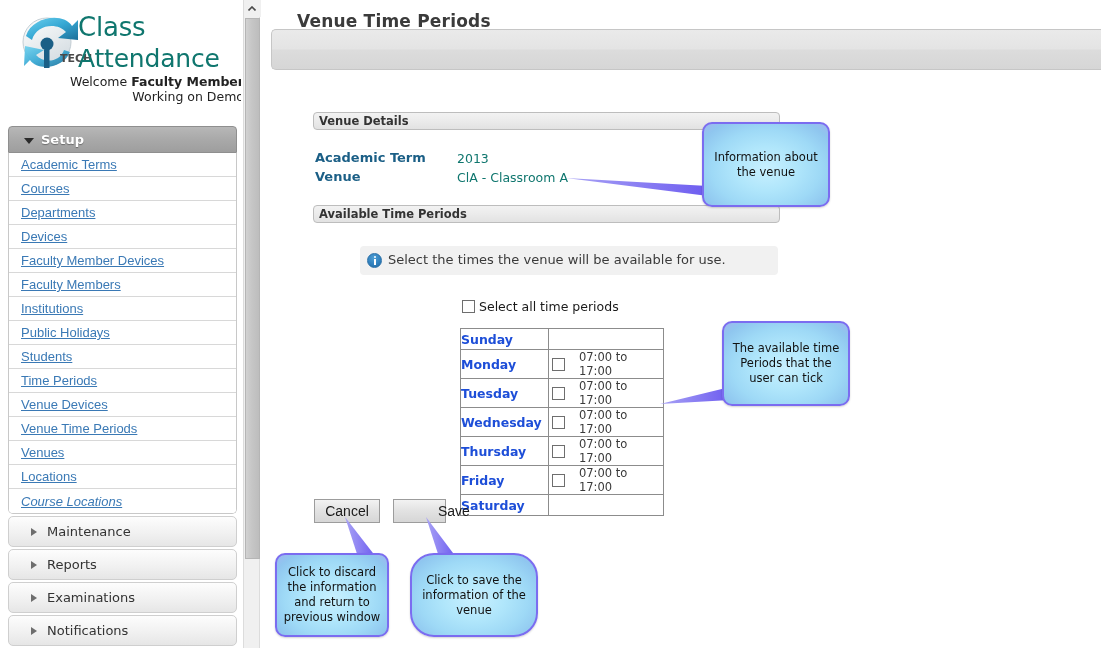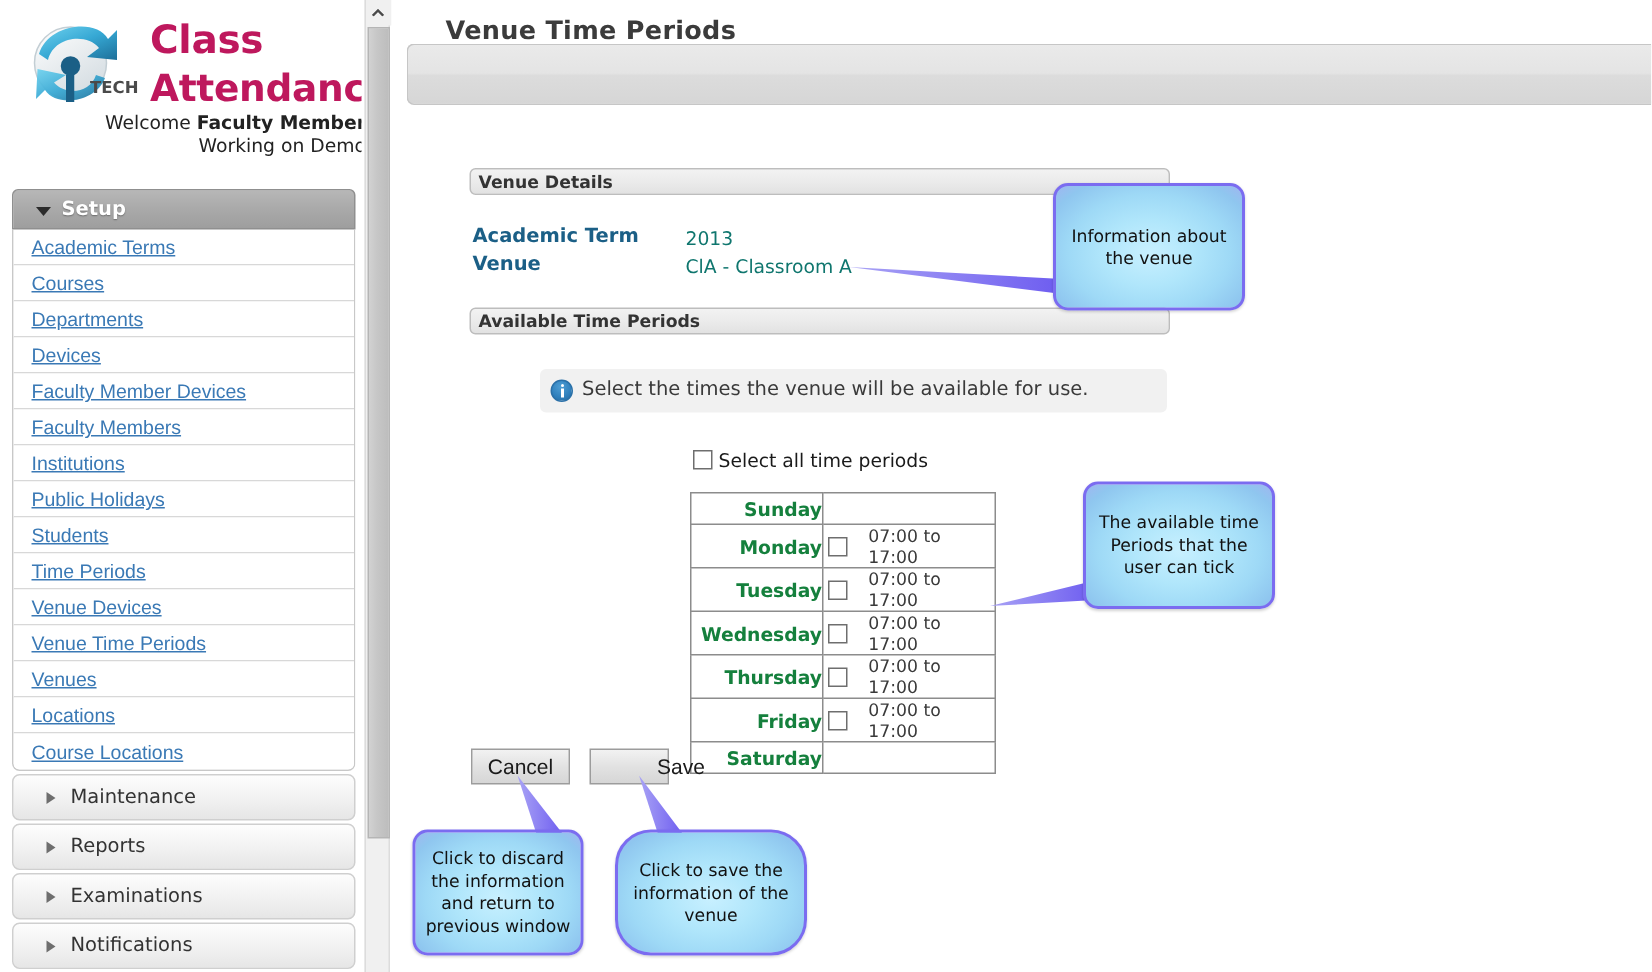--- a/index.html
+++ b/index.html
@@ -25,25 +25,25 @@
   }
   #brand {
     position: absolute; left: 0; top: 0;
     width: 241px; height: 120px;
   }
   #logo-mark {
     position: absolute; left: 16px; top: 6px;
     width: 80px; height: 72px;
   }
   #brand-title {
-    position: absolute; left: 100px; top: 12px;
+    position: absolute; left: 78px; top: 12px;
     width: 150px;
-    color: #be185d;
+    color: #0f766e;
     font-family: "DejaVu Sans", sans-serif;
-    font-weight: bold;
+    font-weight: normal;
     font-size: 26px;
     line-height: 31px;
     letter-spacing: -0.2px;
   }
   #brand-title .line2 { display: block; font-size: 25px; }
   #welcome-line {
     position: absolute; left: 40px; top: 74px;
     width: 204px;
     text-align: right;
     font-size: 12.5px;
@@ -109,21 +109,21 @@
     overflow: hidden;
   }
   .nav-item {
     height: 24px;
     border-bottom: 1px solid #d8d8d8;
     padding-left: 12px;
     display: flex;
     align-items: center;
     background: #fff;
   }
-  .nav-item:last-child { border-bottom: none; }
+  .nav-item:last-child { border-bottom: none; font-style: italic; }
   .nav-item a {
     color: #3a79b5;
     font-size: 13px;
     text-decoration: underline;
     font-family: "Liberation Sans", sans-serif;
   }
 
   
   #scrollbar {
     position: absolute; left: 243px; top: 0;
@@ -249,22 +249,22 @@
     border-collapse: collapse;
     table-layout: fixed;
   }
   #tp-table td {
     border: 1px solid #8c8c8c;
     height: 21px;
     padding: 0;
   }
   #tp-table td.day {
     width: 88px;
-    text-align: right;
-    color: #15803d;
+    text-align: left;
+    color: #1d4ed8;
     font-weight: bold;
     font-size: 12.5px;
   }
   #tp-table td.slot {
     width: 115px;
     padding-left: 3px;
   }
   .slot-inner { display: flex; align-items: center; gap: 12px; }
   .slot-inner .cbx { margin-right: 2px; }
   .slot-text { font-size: 11.5px; color: #3a3a3a; }

